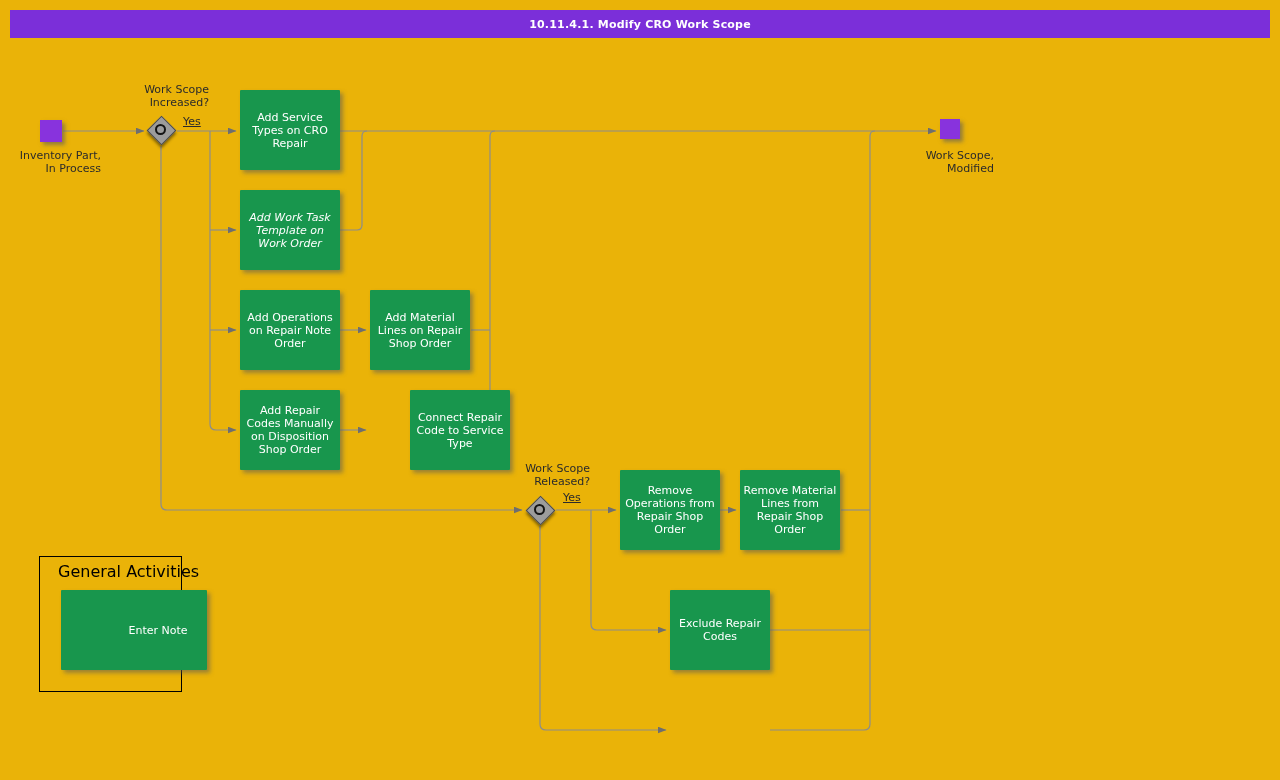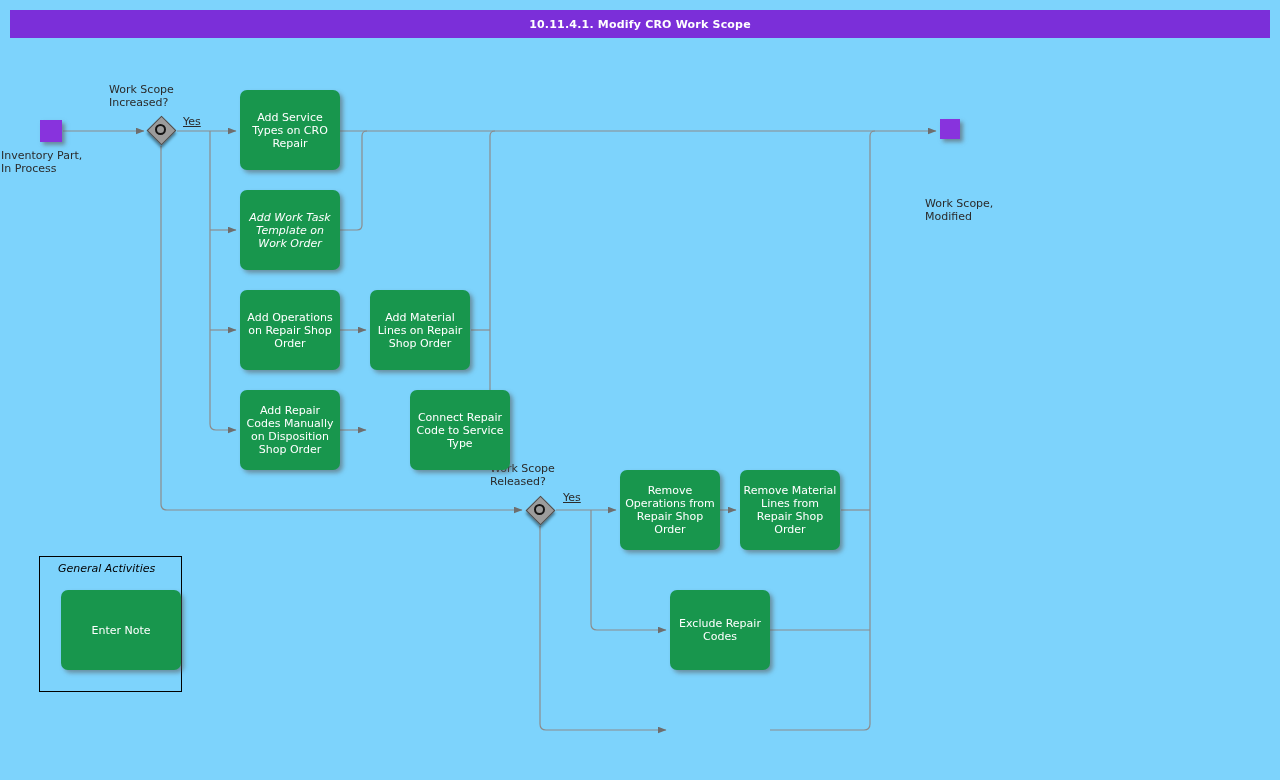--- a/index.html
+++ b/index.html
@@ -1,27 +1,27 @@
 <!DOCTYPE html>
 <html><head>
 <meta charset="utf-8">
 <style>
   html,body{margin:0;padding:0;background:#ffffff;}
   .canvas{
-    position:relative;width:1280px;height:780px;background:#7dd3fc;overflow:hidden;
+    position:relative;width:1280px;height:780px;background:#eab308;overflow:hidden;
     font-family:"DejaVu Sans","Liberation Sans",sans-serif;
   }
   .connectors{position:absolute;left:0;top:0;width:1280px;height:780px;}
   .banner{
     position:absolute;left:10px;top:10px;width:1260px;height:28px;
     background:#7B2FD9;display:flex;align-items:center;justify-content:center;
   }
   .banner span{color:#ffffff;font-size:11px;font-weight:bold;letter-spacing:0.2px;}
   .activity{
-    position:absolute;width:100px;height:80px;border-radius:7px;background:#18964D;
+    position:absolute;width:100px;height:80px;border-radius:1px;background:#18964D;
     box-shadow:3px 3px 4px rgba(90,90,90,0.55);
     display:flex;align-items:center;justify-content:center;cursor:pointer;
   }
   .activity span{
     color:#ffffff;font-size:11px;line-height:13px;text-align:center;
     white-space:pre-line;padding:0 2px;
   }
   .event{
     position:absolute;width:22px;height:22px;background:#8833DD;
     box-shadow:3px 3px 4px rgba(90,90,90,0.6);
@@ -31,25 +31,25 @@
     position:absolute;left:4.5px;top:4.5px;width:19px;height:19px;
     background:#9c9c9c;border:1.5px solid #4a4a4a;transform:rotate(45deg);
     box-shadow:2px 2px 3px rgba(0,0,0,0.45);
   }
   .diamond-circle{
     position:absolute;left:9px;top:9px;width:7px;height:7px;border:2.5px solid #141414;
     border-radius:50%;background:transparent;
   }
   .lbl{
     position:absolute;color:#2b2b2b;font-size:11px;line-height:13px;
-    text-align:left;white-space:pre-line;
+    text-align:right;white-space:pre-line;
   }
   .lbl-left{text-align:left;text-decoration:underline;}
   .group-box{position:absolute;left:39px;top:556px;width:141px;height:134px;border:1px solid #000000;background:transparent;}
-  .group-title{position:absolute;left:58px;top:562px;color:#000000;font-size:11px;white-space:nowrap;font-style:italic;}
+  .group-title{position:absolute;left:58px;top:562px;color:#000000;font-size:16px;white-space:nowrap;}
 </style>
 </head>
 <body>
 
 <div class="canvas">
 
   <svg class="connectors" viewBox="0 0 1280 780" xmlns="http://www.w3.org/2000/svg">
     <defs>
       <marker id="arrow" markerWidth="9" markerHeight="7" refX="8.5" refY="3.5" orient="auto" markerUnits="userSpaceOnUse">
         <path d="M0 0 L9 3.5 L0 7 Z" fill="#6e6e6e"></path>
@@ -80,21 +80,21 @@
 
   <div class="banner">
     <span>10.11.4.1. Modify CRO Work Scope</span>
   </div>
 
   <div class="event" style="left:40px;top:120px;"></div>
   <div class="lbl" style="left:1px;top:149px;width:100px;">Inventory Part,
 In Process</div>
 
   <div class="event" style="left:940px;top:119px;width:20px;height:20px;"></div>
-  <div class="lbl" style="left:925px;top:149px;width:100px;margin-top:48px;">Work Scope,
+  <div class="lbl" style="left:894px;top:149px;width:100px;">Work Scope,
 Modified</div>
 
   <div class="diamond-wrap" style="left:146px;top:115px;">
     <div class="diamond"></div>
     <div class="diamond-circle"></div>
   </div>
   <div class="lbl" style="left:109px;top:83px;width:100px;">Work Scope
 Increased?</div>
   <div class="lbl lbl-left" style="left:183px;top:115px;">Yes</div>
 
@@ -111,21 +111,21 @@
 Types on CRO
 Repair</span>
   </div>
   <div class="activity" style="left:240px;top:190px;font-style:italic;">
     <span>Add Work Task
 Template on
 Work Order</span>
   </div>
   <div class="activity" style="left:240px;top:290px;">
     <span>Add Operations
-on Repair Shop
+on Repair Note
 Order</span>
   </div>
   <div class="activity" style="left:370px;top:290px;">
     <span>Add Material
 Lines on Repair
 Shop Order</span>
   </div>
   <div class="activity" style="left:240px;top:390px;">
     <span>Add Repair
 Codes Manually
@@ -149,17 +149,17 @@
 Repair Shop
 Order</span>
   </div>
   <div class="activity" style="left:670px;top:590px;">
     <span>Exclude Repair
 Codes</span>
   </div>
 
   <div class="group-box"></div>
   <span class="group-title">General Activities</span>
-  <div class="activity" style="left:61px;top:590px;width:120px;">
+  <div class="activity" style="left:61px;top:590px;width:98px;padding-left:48px;">
     <span>Enter Note</span>
   </div>
 
 </div>
 
 </body></html>

